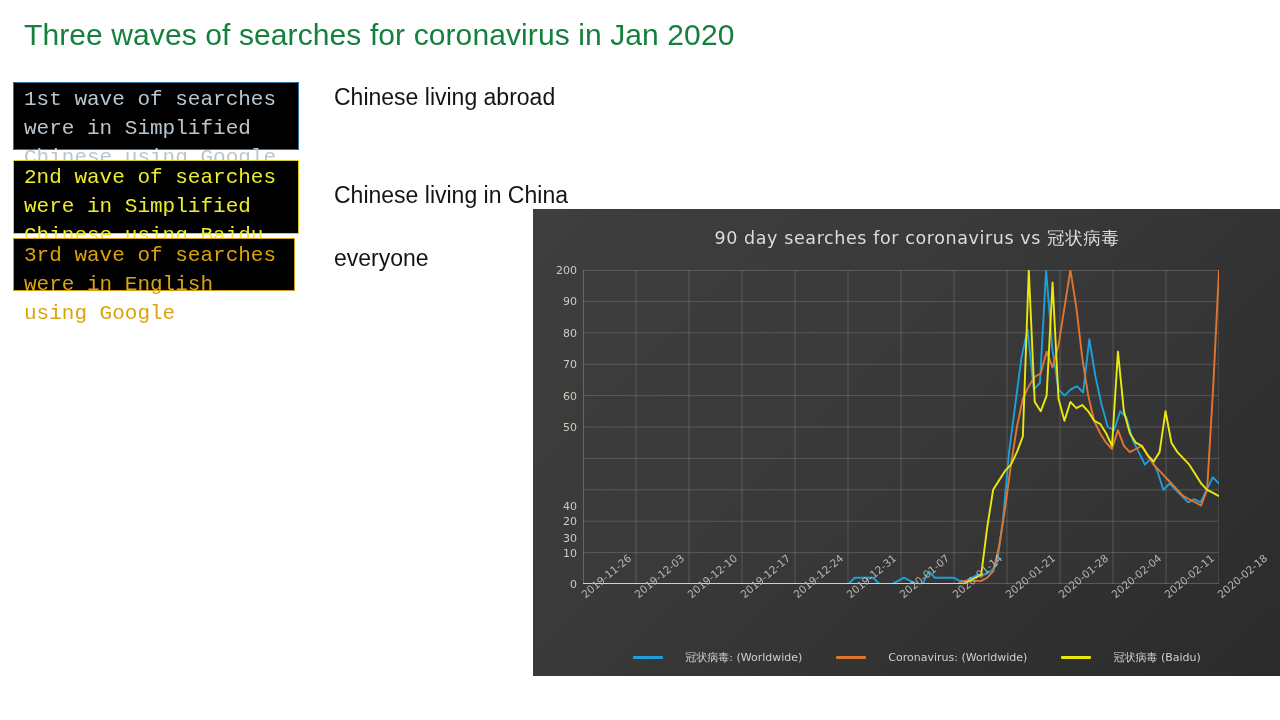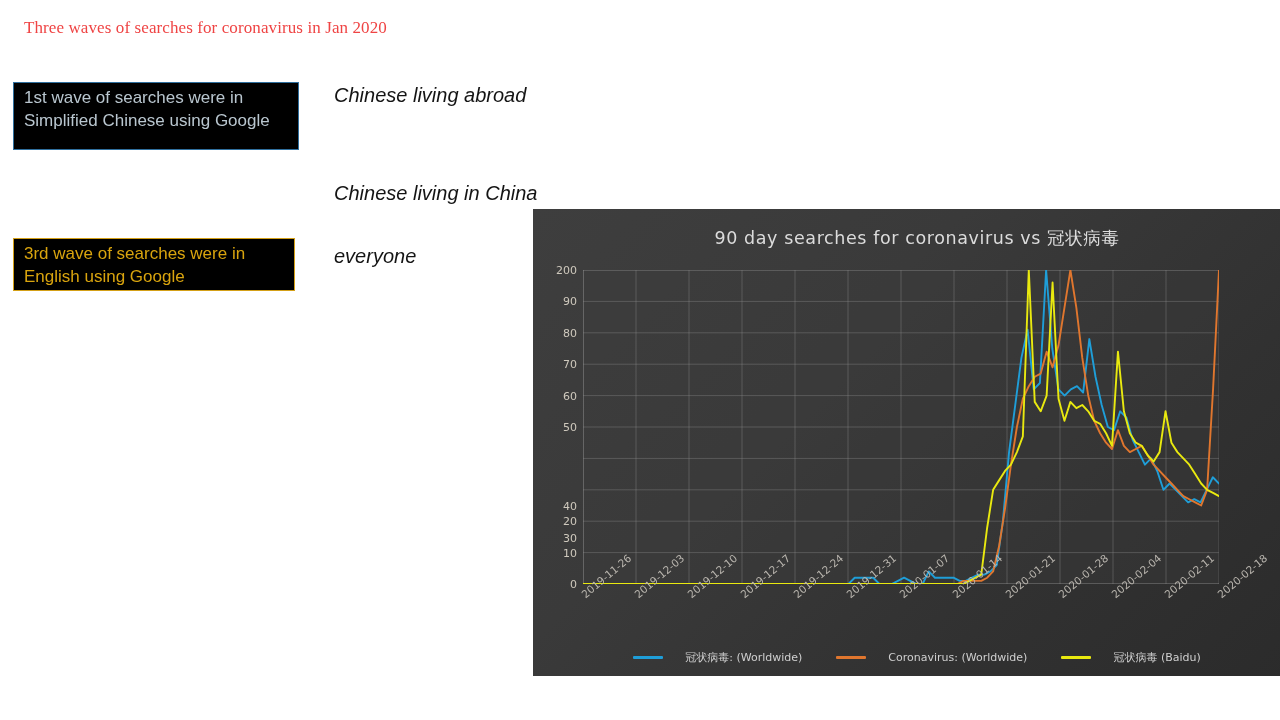--- a/index.html
+++ b/index.html
@@ -9,43 +9,43 @@
     font-family:"Liberation Sans", sans-serif;
     color:#111;
     overflow:hidden;
     position:relative;
   }
   #slide{position:absolute;inset:0;}
 
   
   #slide-title{
     position:absolute;left:24px;top:18px;
-    font-size:17px;font-weight:400;color:#ef4444;
-    letter-spacing:0.1px;white-space:nowrap;font-family:Liberation Serif, serif;
+    font-size:30px;font-weight:400;color:#15803d;
+    letter-spacing:0.1px;white-space:nowrap;
   }
 
   
   .callout{
     position:absolute;left:13px;
     background:#000000;
     box-sizing:border-box;
     padding:3px 8px 5px 10px;
-    font-family:Liberation Sans, sans-serif;
-    font-size:17px;
+    font-family:Liberation Mono, monospace;
+    font-size:21px;
     line-height:1.38;
     font-weight:400;
   }
   #callout-1{top:82px;width:286px;height:68px;border:1.5px solid #2f6f9e;color:#b9c6cf;}
   #callout-2{top:160px;width:286px;height:74px;border:1.5px solid #d8cf2a;color:#eded2a;}
   #callout-3{top:238px;width:282px;height:53px;border:1.5px solid #d4a017;color:#d9a40e;}
 
   
   .annot{
     position:absolute;left:334px;
-    font-size:20px;color:#141414;white-space:nowrap;font-style:italic;
+    font-size:23px;color:#141414;white-space:nowrap;
   }
   #annot-1{top:84px;}
   #annot-2{top:182px;}
   #annot-3{top:245px;}
 
   
   #chart{
     position:absolute;left:533px;top:209px;width:768px;height:467px;
     background:linear-gradient(135deg,#3e3e3e 0%,#3a3a3a 35%,#313131 70%,#2b2b2b 100%);
     overflow:hidden;
@@ -85,20 +85,21 @@
   .legend-label{color:#cfcfcf;font-size:11px;white-space:nowrap;}
 </style>
 </head>
 <body>
 
 <div id="slide">
 
   <div id="slide-title">Three waves of searches for coronavirus in Jan 2020</div>
 
   <div class="callout" id="callout-1" style="border-color: rgb(47, 111, 158); color: rgb(185, 198, 207); background: rgb(0, 0, 0);">1st wave of searches were in Simplified Chinese using Google</div>
+  <div class="callout" id="callout-2" style="border-color: rgb(216, 207, 42); color: rgb(237, 237, 42); background: rgb(0, 0, 0);">2nd wave of searches were in Simplified Chinese using Baidu</div>
   <div class="callout" id="callout-3" style="border-color: rgb(212, 160, 23); color: rgb(217, 164, 14); background: rgb(0, 0, 0);">3rd wave of searches were in English using Google</div>
 
   <div class="annot" id="annot-1">Chinese living abroad</div>
   <div class="annot" id="annot-2">Chinese living in China</div>
   <div class="annot" id="annot-3">everyone</div>
 
   <div id="chart">
     <div id="chart-title">90 day searches for coronavirus vs 冠状病毒</div>
     <div id="y-axis">
         <div class="ytick" style="top: 314px;">0</div>

